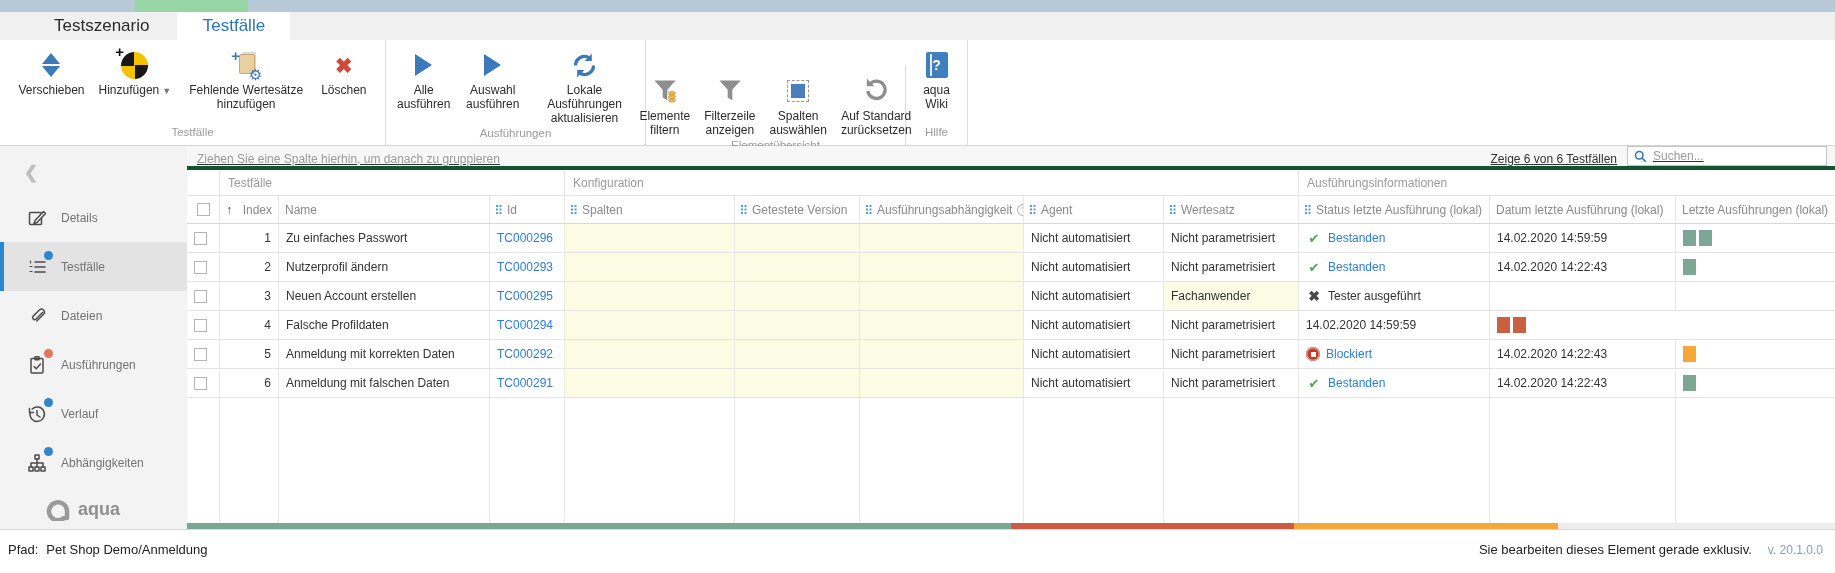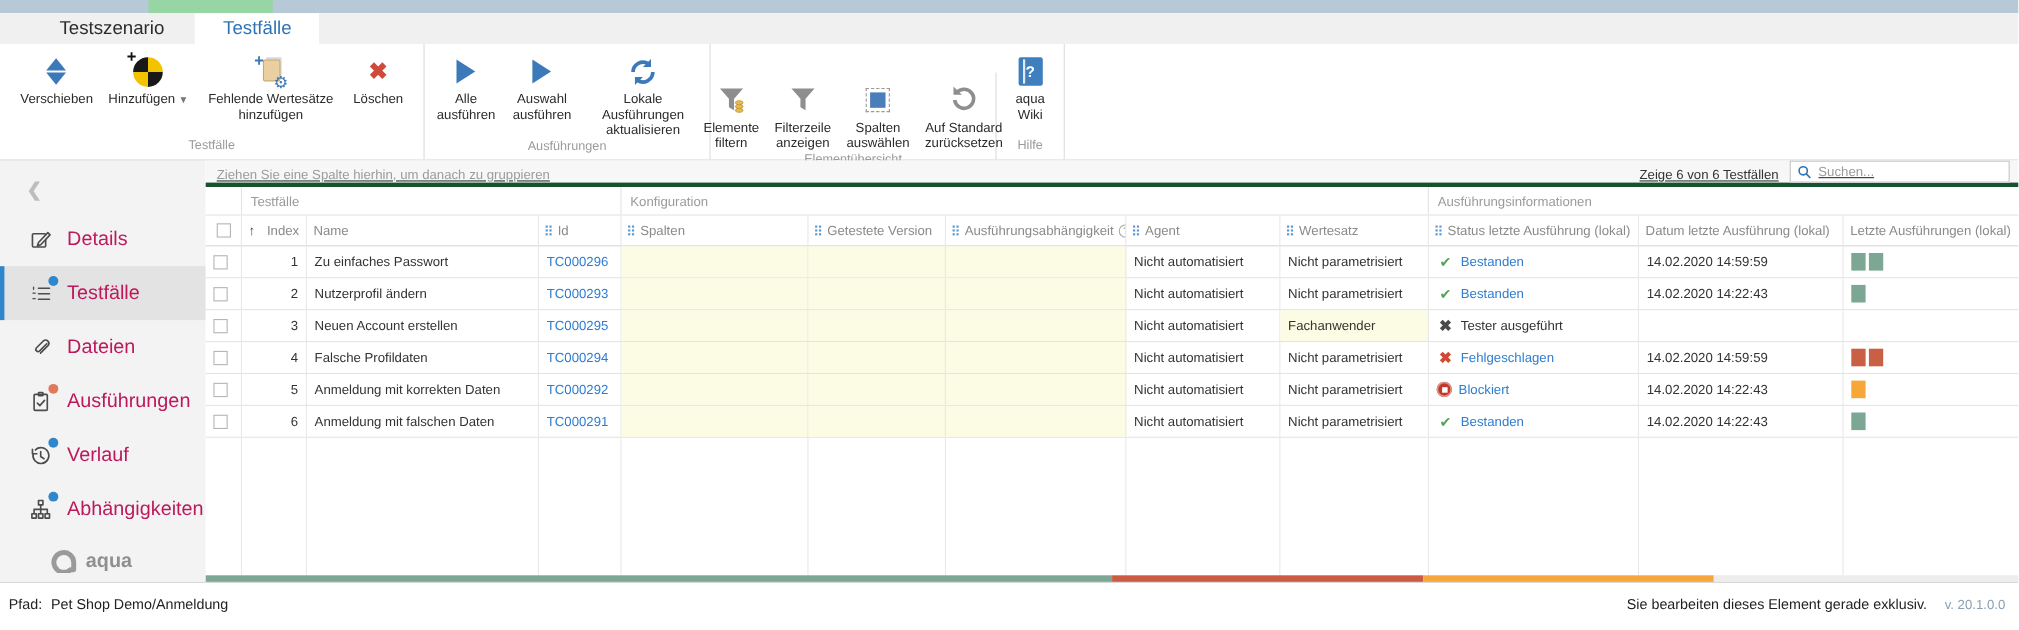--- a/index.html
+++ b/index.html
@@ -40,21 +40,21 @@
   .icon-wiki::before { content:""; position:absolute; left:4px; top:2px; bottom:2px; width:2px; background:rgba(255,255,255,.85); }
 
   
   .sidebar { position:absolute; top:146px; bottom:28px; left:0; width:187px; background:#f3f3f3; }
   .back-chevron { margin:16px 0 10px 24px; color:#bdbdbd; font-size:17px; font-weight:bold; }
   .snav { display:flex; flex-direction:column; }
   .sitem { position:relative; height:49px; display:flex; align-items:center; gap:13px; padding-left:26px; cursor:default; }
   .sitem.active { background:#e3e3e3; }
   .sitem.active::before { content:""; position:absolute; left:0; top:0; bottom:0; width:4px; background:#2e86cd; }
   .sitem .sic { position:relative; width:22px; height:22px; display:flex; align-items:center; justify-content:center; }
-  .sitem .slabel { font-size:18px; color:#be185d; }
+  .sitem .slabel { font-size:12px; color:#737373; }
   .badge { position:absolute; top:-5px; right:-5px; width:9px; height:9px; border-radius:50%; }
   .badge.blue { background:#2e86cd; } .badge.salmon { background:#e0795c; }
   .aqua-logo { position:absolute; left:40px; bottom:24px; display:flex; align-items:center; gap:8px; }
   .aqua-logo .word { font-size:18px; font-weight:bold; color:#8f8f8f; }
 
   
   .main { position:absolute; top:146px; bottom:28px; left:187px; right:0; display:flex; flex-direction:column; background:#fff; }
   .grid-topbar { height:24px; background:#f7f7f7; border-bottom:4px solid #14532d; display:flex; align-items:flex-end; font-size:12px;text-decoration:underline; }
   .groupby-hint { color:#9b9b9b; padding-left:10px; flex:1; }
   .count-label { color:#333; margin-right:10px; }
@@ -461,24 +461,20 @@
         <span class="cb"></span>
       </div>
     <div class="tcell num">4</div>
     <div class="tcell">Falsche Profildaten</div>
     <div class="tcell idlink">TC000294</div>
     <div class="tcell yellow"></div>
     <div class="tcell yellow"></div>
     <div class="tcell yellow"></div>
     <div class="tcell">Nicht automatisiert</div>
     <div class="tcell">Nicht parametrisiert</div>
-    <div class="tcell">
-        <span class="sticon st-failed"></span>
-        <span class="stlink">Fehlgeschlagen</span>
-      </div>
     <div class="tcell">14.02.2020 14:59:59</div>
     <div class="tcell" style="border-right:none;">
         <span class="runs">
           <span class="sq" style="background: rgb(201, 95, 67);"></span>
           <span class="sq" style="background: rgb(201, 95, 67);"></span>
         </span>
       </div>
   </div>
 
   <div class="trow">

